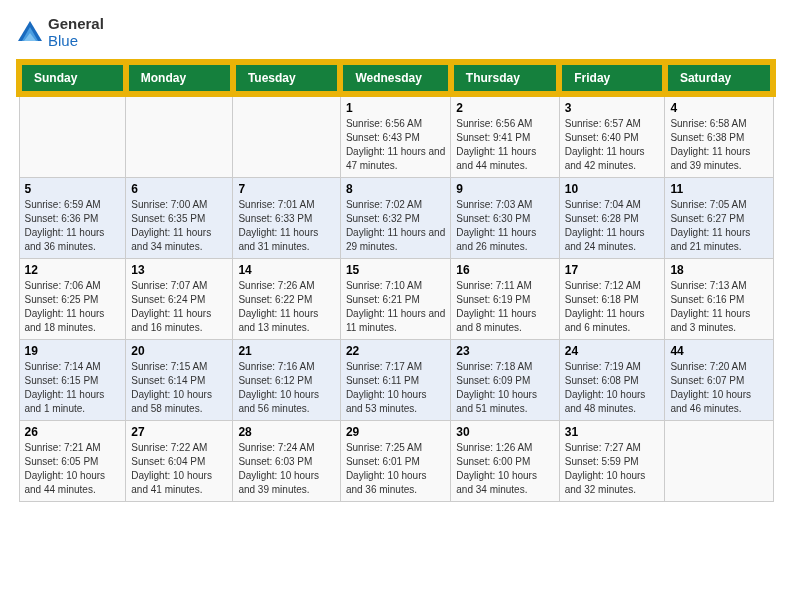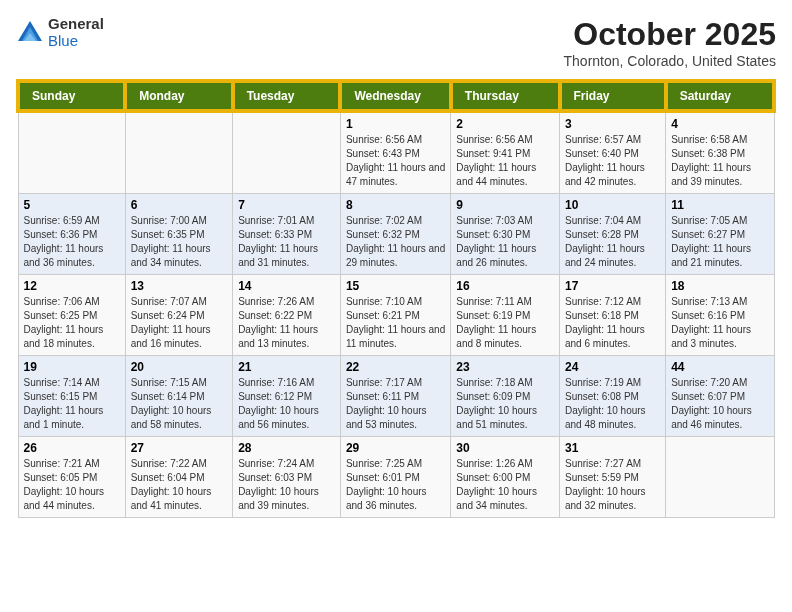--- a/index.html
+++ b/index.html
@@ -51,27 +51,27 @@
     .subtitle {
       font-size: 14px;
       color: #444;
     }
     table {
       width: 100%;
       border-collapse: collapse;
       font-size: 11px;
     }
     thead tr th {
-      background-color: #4d7c0f;
+      background-color: #15803d;
       color: #fff;
       padding: 6px 12px;
       text-align: left;
       font-size: 12px;
       font-weight: bold;
-      border: 4px solid #eab308;
+      border: 6px solid #eab308;
     }
     tbody tr td {
       border: 1px solid #ccc;
       padding: 4px 5px;
       vertical-align: top;
       width: 113px;
     }
     tbody tr:nth-child(odd) td {
       background-color: #f9f9f9;
     }
@@ -100,24 +100,20 @@
     <svg class="logo-icon" viewBox="0 0 28 28">
       <polygon points="14,2 26,22 2,22" fill="#1a6bbf"></polygon>
       <polygon points="14,8 22,22 6,22" fill="#4a9de0"></polygon>
       <polygon points="14,14 20,22 8,22" fill="#7dc0f0"></polygon>
     </svg>
     <div class="logo-text">
       <span class="logo-general">General</span>
       <span class="logo-blue">Blue</span>
     </div>
   </div>
-  <div class="title-area">
-    <div class="main-title">October 2025</div>
-    <div class="subtitle">Thornton, Colorado, United States</div>
-  </div>
 </div>
 
 <table>
   <thead>
     <tr>
     <th>Sunday</th>
         <th>Monday</th>
         <th>Tuesday</th>
         <th>Wednesday</th>
         <th>Thursday</th>

